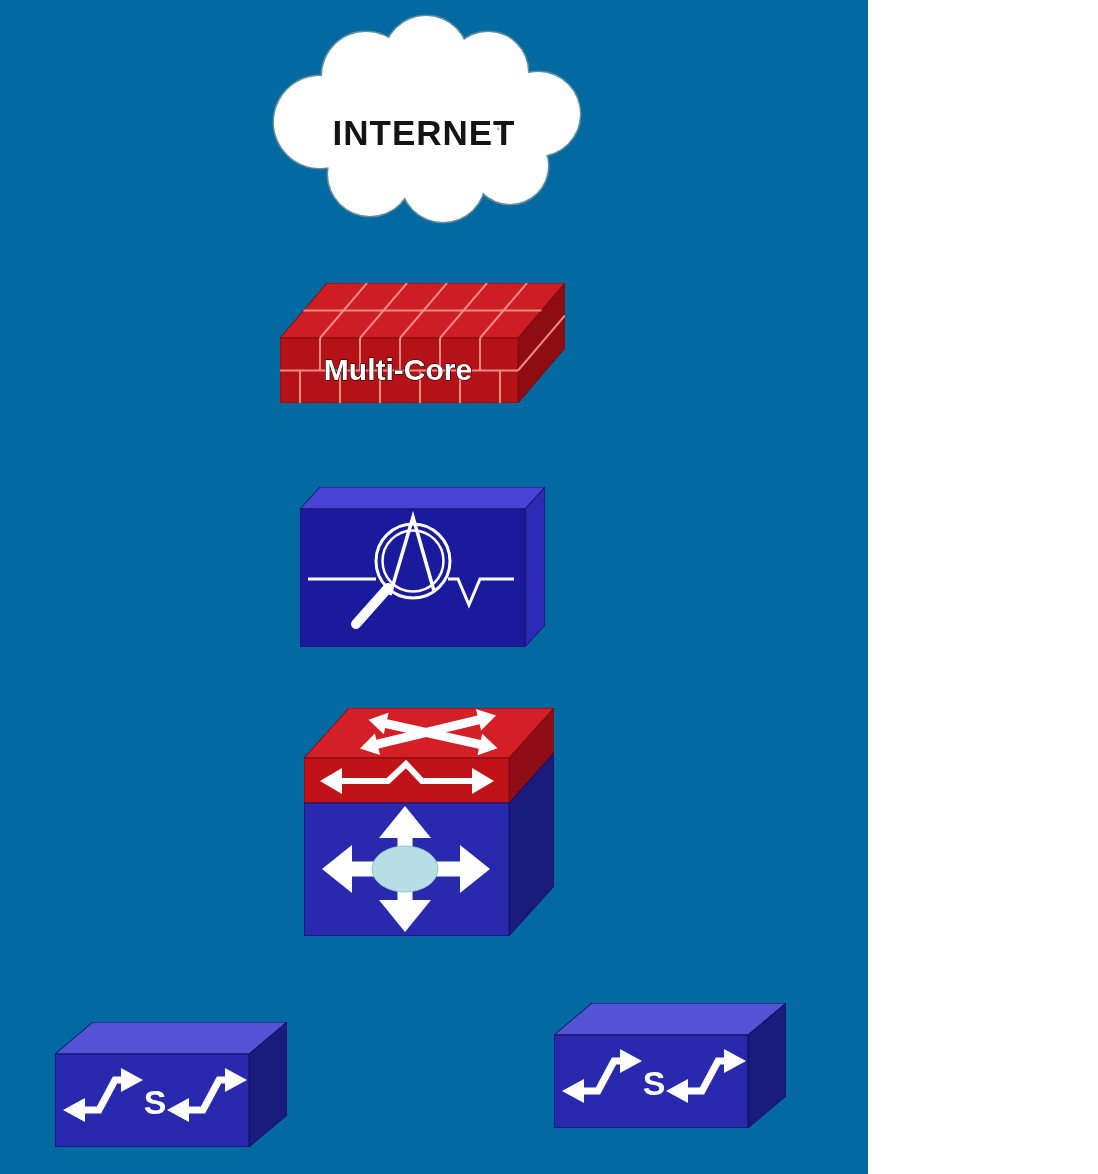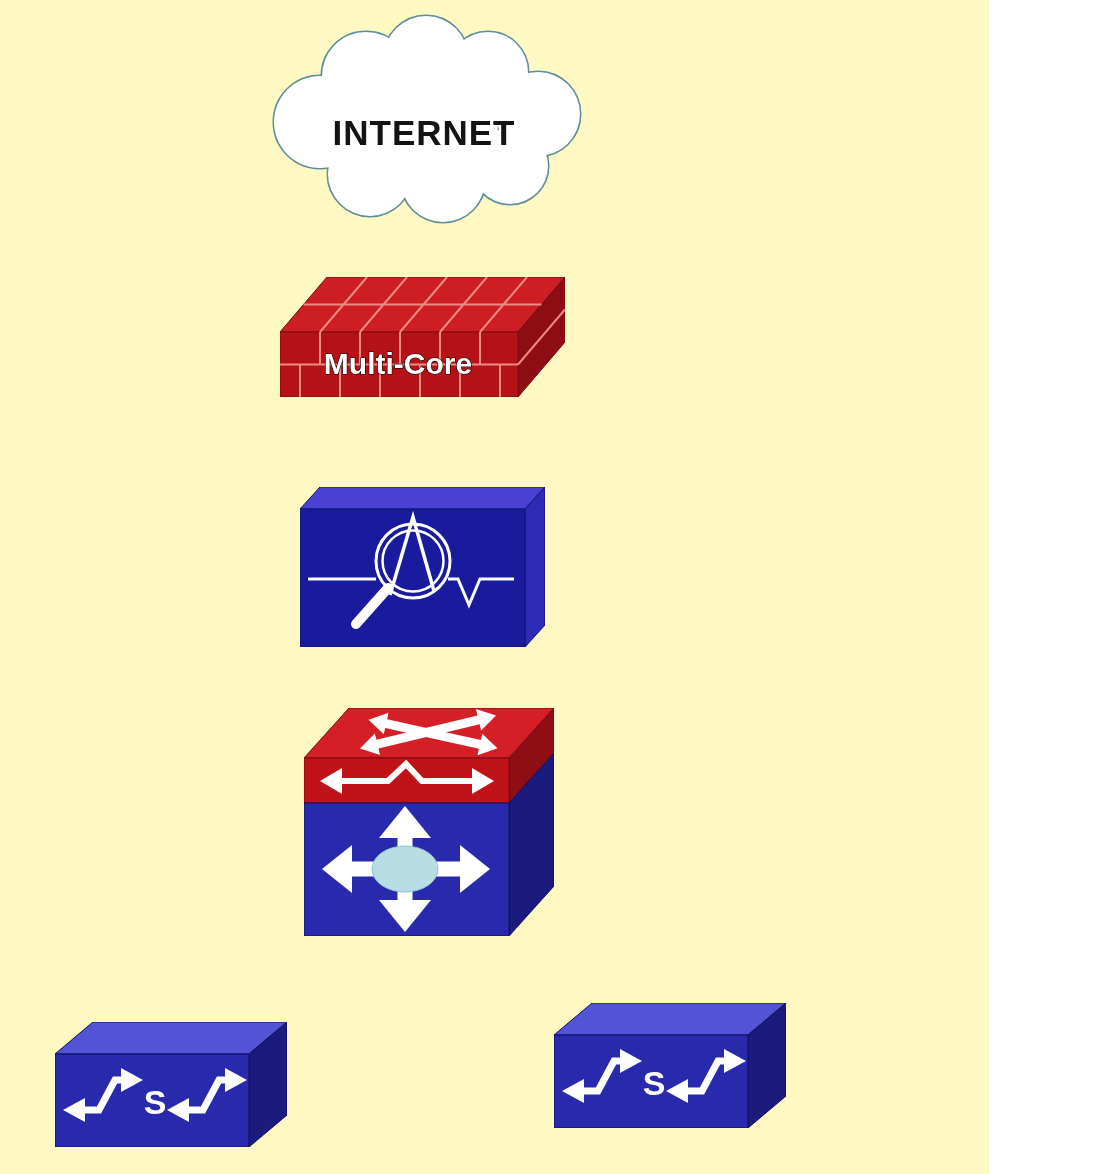--- a/index.html
+++ b/index.html
@@ -1,16 +1,16 @@
 <!DOCTYPE html>
 <html><head>
 <meta charset="utf-8">
 <style>
   html,body{margin:0;padding:0;background:#ffffff}
-  .canvas{position:relative;width:989px;height:1174px;background:#fef9c3;overflow:hidden;
+  .canvas{position:relative;width:868px;height:1174px;background:#0369a1;overflow:hidden;
           font-family:"Liberation Sans",sans-serif}
   .node{position:absolute}
   .node svg{display:block;width:100%;height:100%}
   .cloud-label{font-family:"Liberation Sans",sans-serif;font-weight:bold;font-size:35px;
                fill:#141414;letter-spacing:1px}
   .fw-label{font-family:"Liberation Sans",sans-serif;font-weight:bold;font-size:30px;
             fill:#ffffff;stroke:#000000;stroke-width:1.2px;paint-order:stroke}
   .s-label{font-family:"Liberation Sans",sans-serif;font-weight:bold;font-size:34px;fill:#ffffff}
   .wline{stroke:#ffffff;fill:none}
   .wfill{fill:#ffffff}
@@ -41,21 +41,21 @@
         <circle cx="290" cy="100" r="42"></circle>
         <circle cx="262" cy="152" r="38"></circle>
         <circle cx="195" cy="166" r="42"></circle>
         <circle cx="122" cy="160" r="42"></circle>
         <circle cx="178" cy="108" r="72"></circle>
       </g>
       <text class="cloud-label" x="176" y="131" text-anchor="middle">INTERNET</text>
     </svg>
   </div>
 
-  <div class="node" style="left:280px;top:277px;width:285px;height:120px">
+  <div class="node" style="left:280px;top:283px;width:285px;height:120px">
     <svg viewBox="0 0 285 120">
       <polygon points="0,55 47,0 285,0 238,55" fill="#cd1e24" stroke="#7c0a10" stroke-width="1"></polygon>
       <polygon points="238,55 285,0 285,65 238,120" fill="#8e0d12" stroke="#7c0a10" stroke-width="1"></polygon>
       <polygon points="0,55 238,55 238,120 0,120" fill="#b51218" stroke="#7c0a10" stroke-width="1"></polygon>
       <g stroke="#ef8a85" stroke-width="2">
         <line x1="0" y1="87.5" x2="238" y2="87.5"></line>
         <line x1="40" y1="55" x2="40" y2="87.5"></line>
         <line x1="80" y1="55" x2="80" y2="87.5"></line>
         <line x1="120" y1="55" x2="120" y2="87.5"></line>
         <line x1="160" y1="55" x2="160" y2="87.5"></line>

